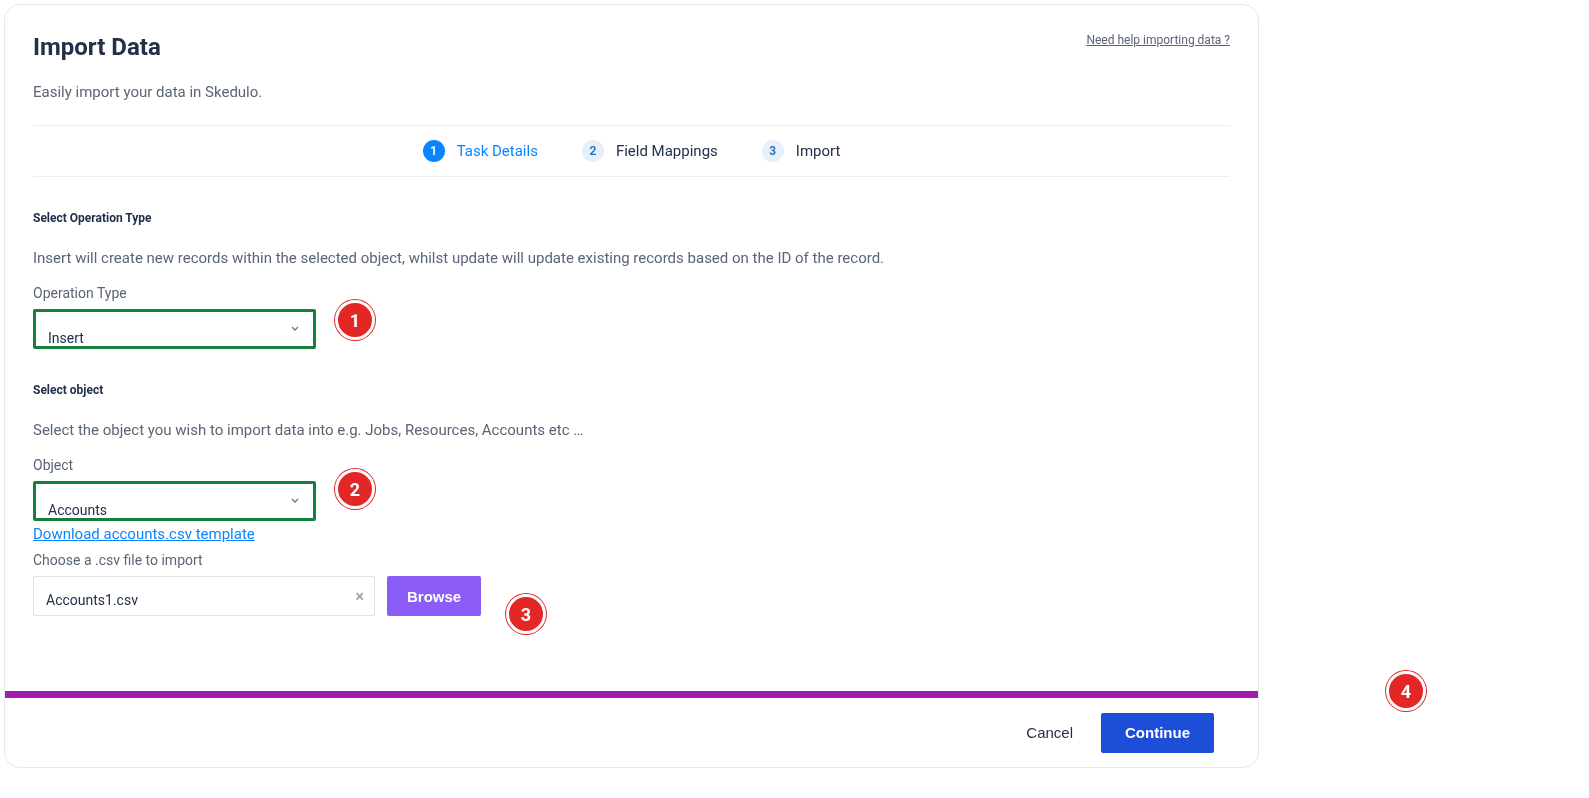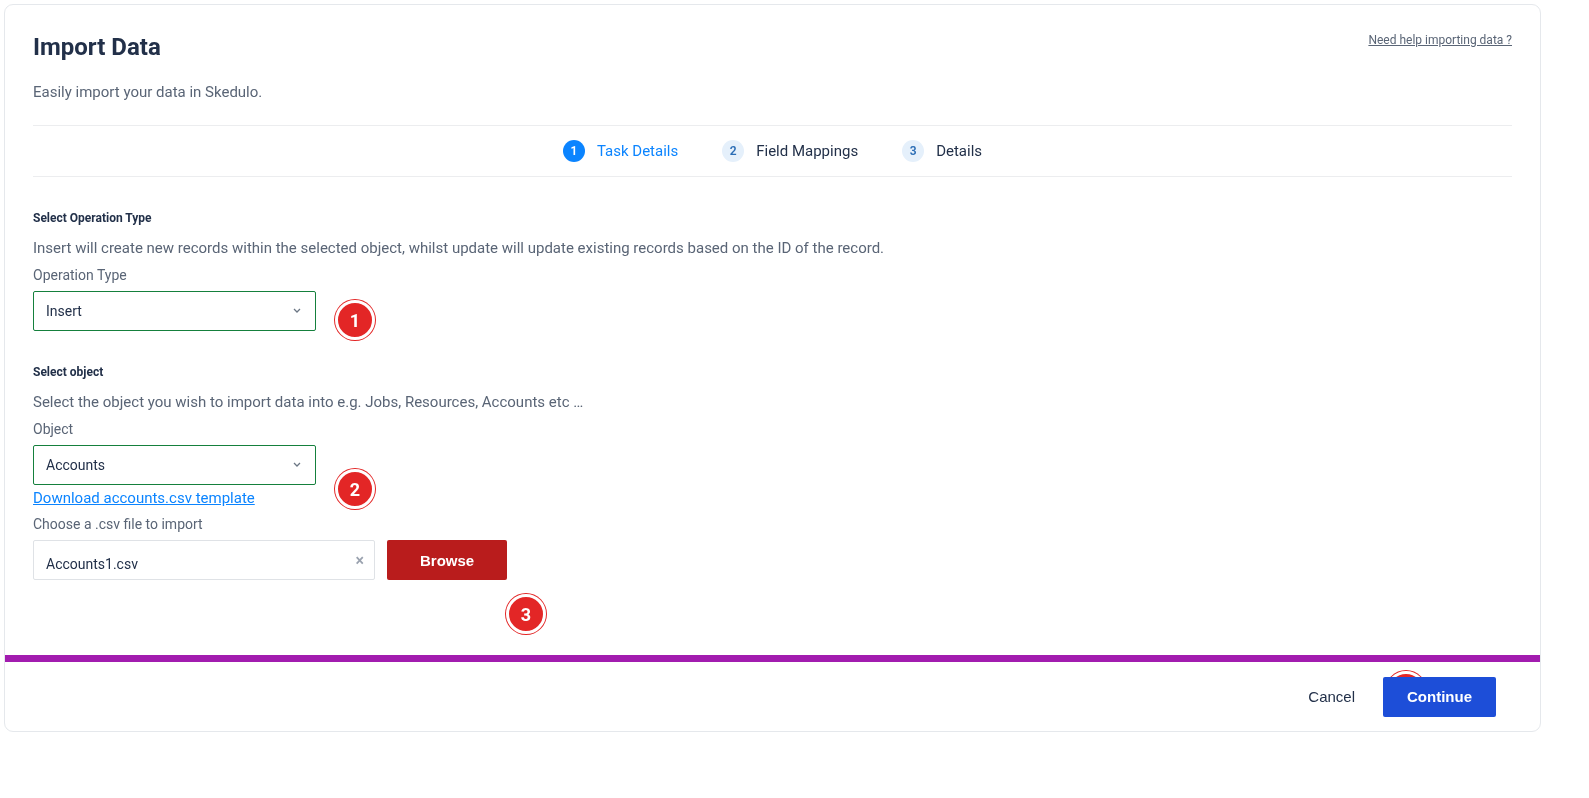--- a/index.html
+++ b/index.html
@@ -1,49 +1,49 @@
 <!DOCTYPE html>
 <html><head>
   <meta charset="utf-8">
   <style>
     * { box-sizing: border-box; margin: 0; padding: 0; }
     html, body { width: 1589px; height: 798px; font-family: -apple-system, BlinkMacSystemFont, "Segoe UI", Roboto, "Helvetica Neue", Arial, sans-serif; color: #223049; background: #fff; }
-    .page { position: relative; width: 1537px; margin: 4px; border: 1px solid #e5e8ec; border-radius: 9px; background: #fff; }
+    .page { position: relative; width: 1255px; margin: 4px; border: 1px solid #e5e8ec; border-radius: 16px; background: #fff; }
 
     .content { padding: 28px 28px 0 28px; }
     .header { display: flex; justify-content: space-between; align-items: flex-start; }
     .title { font-size: 24px; font-weight: 700; color: #223049; }
     .help-link { font-size: 12px; color: #5a6576; }
     .subtitle { margin-top: 22px; font-size: 15px; color: #5a6576; }
 
     .stepper-wrap { margin-top: 24px; border-top: 1px solid #ecedef; border-bottom: 1px solid #ecedef; padding: 14px 0; }
     .stepper { display: flex; align-items: center; justify-content: center; gap: 44px; }
     .step { display: flex; align-items: center; gap: 12px; }
     .step .circle { width: 22px; height: 22px; border-radius: 50%; display: flex; align-items: center; justify-content: center; font-size: 12px; font-weight: 600; }
     .step.active .circle { background: #0b84ff; color: #fff; }
     .step.inactive .circle { background: #e5f0fb; color: #2b6db5; }
     .step .label { font-size: 15px; color: #223049; }
     .step.active .label { color: #0b84ff; }
 
     .section { margin-top: 34px; }
     .section-title { font-size: 12px; font-weight: 700; color: #223049; }
-    .section-desc { margin-top: 14px; font-size: 15px; color: #5a6576; }
-    .field-label { margin-top: 10px; font-size: 14px; color: #5a6576; }
+    .section-desc { margin-top: 24px; font-size: 15px; color: #5a6576; }
+    .field-label { margin-top: 18px; font-size: 14px; color: #5a6576; }
 
-    .select-box { margin-top: 8px; position: relative; width: 283px; height: 40px; border: 1px solid #15803d; border-radius: 2px; display: flex; align-items: center; padding: 0 12px; cursor: pointer; background: #fff; }
+    .select-box { margin-top: 8px; position: relative; width: 283px; height: 40px; border: 3px solid #15803d; border-radius: 2px; display: flex; align-items: flex-end; padding: 0 12px; cursor: pointer; background: #fff; }
     .select-value { font-size: 14px; color: #223049; }
     .chev { position: absolute; right: 12px; top: 50%; transform: translateY(-50%); color: #6b7684; }
 
     .download-link { display: inline-block; margin-top: 4px; font-size: 15px; color: #0b84ff; }
 
     .file-row { display: flex; align-items: center; gap: 12px; margin-top: 8px; }
     .file-input-box { position: relative; width: 342px; height: 40px; border: 1px solid #dfe2e6; border-radius: 2px; display: flex; align-items: center; padding: 8px 38px 0 12px; background: #fff; }
     .file-name { font-size: 14px; color: #223049; }
     .clear-x { position: absolute; right: 10px; top: 50%; transform: translateY(-50%); color: #9aa2af; cursor: pointer; font-weight: 600; }
-    .browse-btn { height: 40px; padding: 0 33px; background: #b91c1c; color: #fff; font-size: 15px; font-weight: 600; border: none; border-radius: 2px; cursor: pointer; }
+    .browse-btn { height: 40px; padding: 0 20px; background: #8b5cf6; color: #fff; font-size: 15px; font-weight: 600; border: none; border-radius: 2px; cursor: pointer; }
 
     .badge { position: absolute; width: 40px; height: 40px; background: #e32626; border: 3px solid #fff; border-radius: 50%; display: flex; align-items: center; justify-content: center; color: #fff; font-size: 18px; font-weight: 700; box-shadow: 0 0 0 1px #e32626; }
     .badge-1 { left: 330px; top: 295px; }
     .badge-2 { left: 330px; top: 464px; }
     .badge-3 { left: 501px; top: 589px; }
     .badge-4 { left: 1381px; top: 666px; }
 
     .footer { position: relative; margin-top: 75px; height: 76px; border-top: 7px solid #a21caf; display: flex; align-items: center; justify-content: flex-end; padding: 0 44px; gap: 28px; }
     .cancel-btn { background: none; border: none; font-size: 15px; color: #223049; cursor: pointer; }
     .continue-btn { height: 40px; padding: 0 24px; background: #1d4ed8; color: #fff; font-size: 15px; font-weight: 600; border: none; border-radius: 2px; cursor: pointer; }
@@ -66,21 +66,21 @@
         <div class="step active">
           <span class="circle">1</span>
           <span class="label">Task Details</span>
         </div>
         <div class="step inactive">
           <span class="circle">2</span>
           <span class="label">Field Mappings</span>
         </div>
         <div class="step inactive">
           <span class="circle">3</span>
-          <span class="label">Details</span>
+          <span class="label">Import</span>
         </div>
       </div>
     </div>
 
     <div class="section">
       <h2 class="section-title">Select Operation Type</h2>
       <p class="section-desc">Insert will create new records within the selected object, whilst update will update existing records based on the ID of the record.</p>
       <div class="field-label">Operation Type</div>
       <div class="select-box">
         <span class="select-value">Insert</span>

